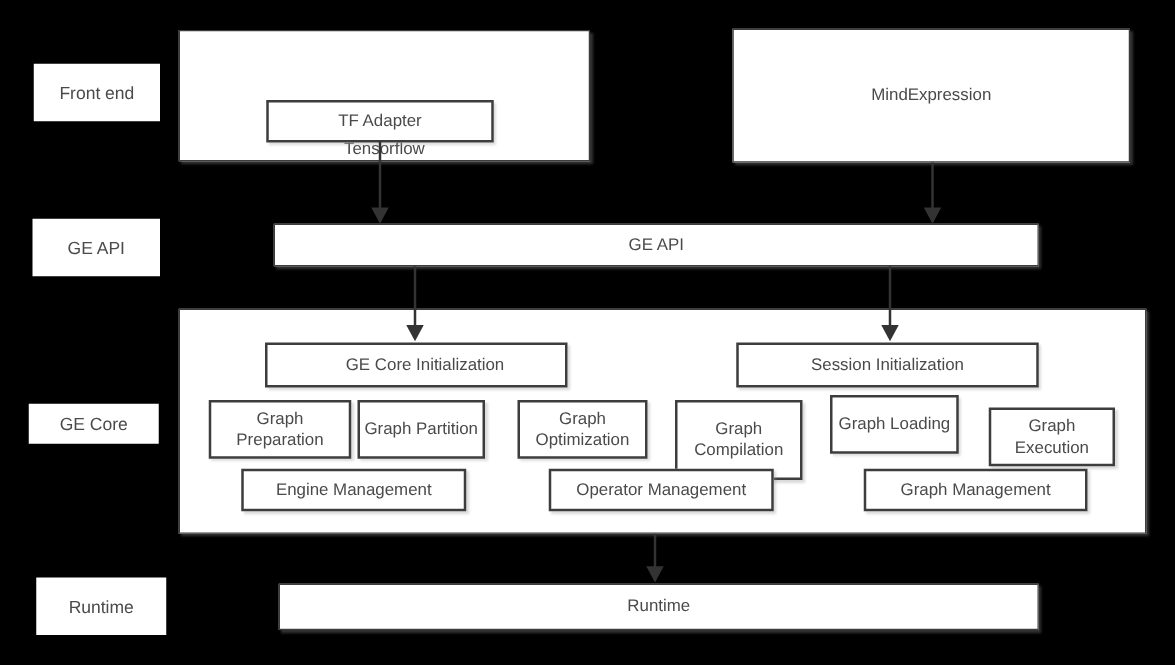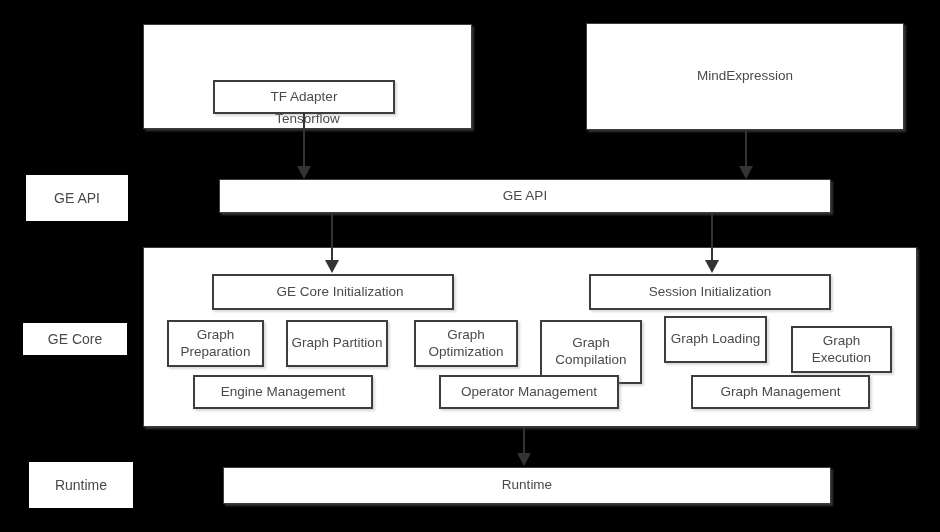--- a/index.html
+++ b/index.html
@@ -52,39 +52,40 @@
     border-left: 7px solid transparent;
     border-right: 7px solid transparent;
     border-top: 13px solid #333333;
   }
 </style>
 </head>
 <body>
 
 <div class="stage">
 
+  <div class="row-label" style="left:27px; top:51px; width:101px; height:46px;">Front end</div>
   <div class="row-label" style="left:26px; top:175px; width:102px; height:46px;">GE API</div>
   <div class="row-label" style="left:23px; top:323px; width:104px; height:32px;">GE Core</div>
   <div class="row-label" style="left:29px; top:462px; width:104px; height:46px;">Runtime</div>
 
   <div class="box outer tf-container" style="left:143px; top:24px; width:329px; height:105px;">
     <div class="tf-title">Tensorflow</div>
   </div>
   <div class="box outer" style="left:586px; top:23px; width:318px; height:107px;">MindExpression</div>
 
   <div class="box" style="left:213px; top:80px; width:182px; height:34px;">TF Adapter</div>
 
   <div class="box outer" style="left:219px; top:179px; width:612px; height:34px;">GE API</div>
 
   <div class="box outer" style="left:143px; top:247px; width:774px; height:180px;"></div>
 
   <div class="box" style="left:212px; top:274px; width:242px; height:36px;padding-left:14px;">GE Core Initialization</div>
   <div class="box" style="left:589px; top:274px; width:242px; height:36px;">Session Initialization</div>
 
-  <div class="box" style="left:167px; top:320px; width:97px; height:47px;">Graph Preparation</div>
+  <div class="box" style="left:167px; top:320px; width:114px; height:47px;">Graph Preparation</div>
   <div class="box" style="left:286px; top:320px; width:102px; height:47px;">Graph Partition</div>
   <div class="box" style="left:414px; top:320px; width:104px; height:47px;">Graph Optimization</div>
   <div class="box" style="left:540px; top:320px; width:102px; height:64px;">Graph Compilation</div>
   <div class="box" style="left:664px; top:316px; width:103px; height:47px;">Graph Loading</div>
   <div class="box" style="left:791px; top:326px; width:101px; height:47px;">Graph Execution</div>
 
   <div class="box" style="left:193px; top:375px; width:180px; height:34px;">Engine Management</div>
   <div class="box" style="left:439px; top:375px; width:180px; height:34px;">Operator Management</div>
   <div class="box" style="left:691px; top:375px; width:179px; height:34px;">Graph Management</div>
 

